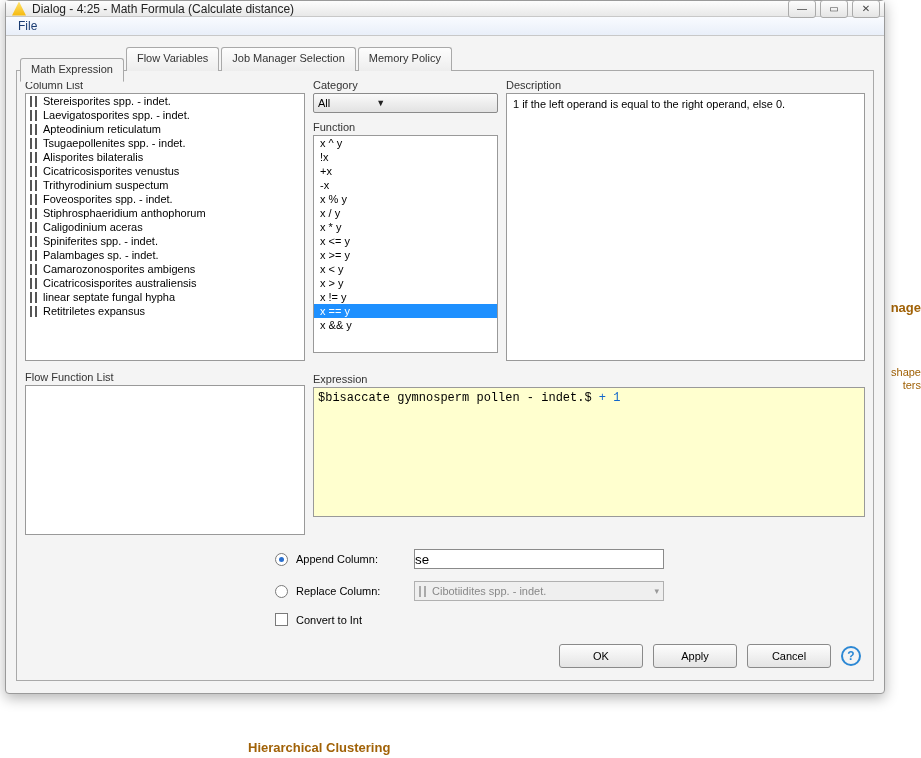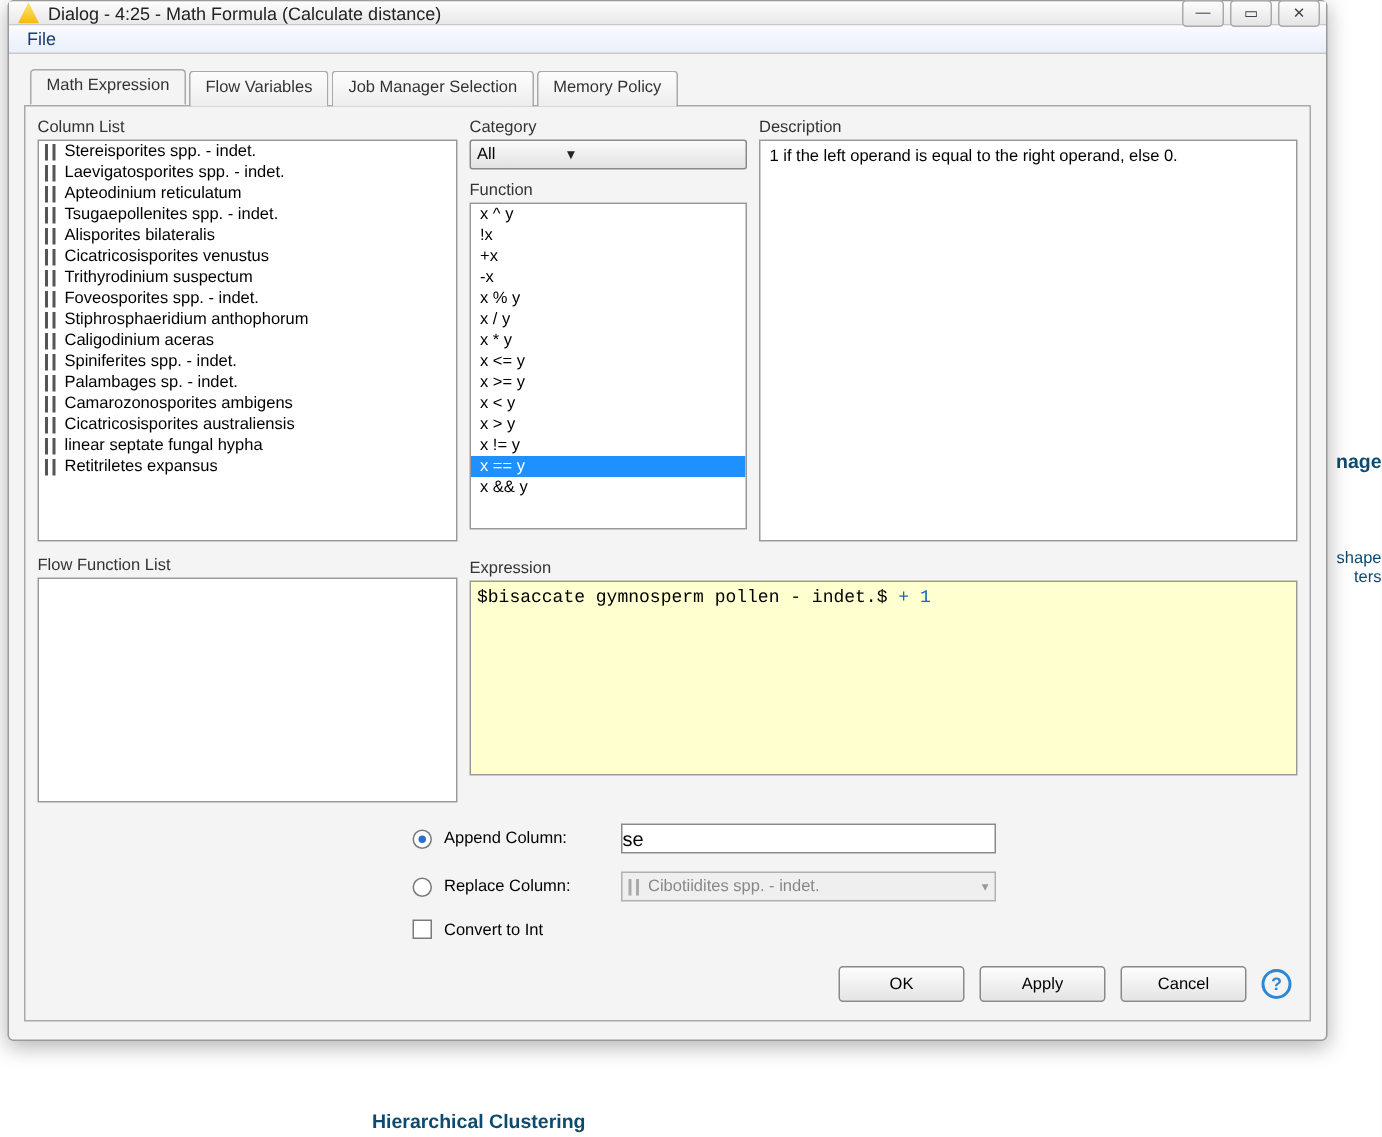--- a/index.html
+++ b/index.html
@@ -9,21 +9,21 @@
     font-size: 11px;
     background: #fff;
     position: relative;
     width: 921px;
     height: 758px;
     overflow: hidden;
   }
   .bg-text {
     position: absolute;
     font-weight: bold;
-    color: #0c4a6e;
+    color: #a16207;
     font-size: 13px;
   }
   .dialog {
     position: absolute;
     left: 5px;
     top: 0;
     width: 880px;
     background: #f4f4f4;
     border: 1px solid #9a9a9a;
     border-radius: 4px;
@@ -81,21 +81,21 @@
     margin-right: 2px;
     cursor: pointer;
     color: #333;
     position: relative;
     top: 1px;
   }
   .tab.active {
     background: #f4f4f4;
     border-bottom: 1px solid #f4f4f4;
     font-weight: normal;
-    top: 0;
+    top: 12px;
     padding-bottom: 6px;
   }
   .panel {
     border: 1px solid #a9a9a9;
     background: #f4f4f4;
     padding: 8px;
   }
   .grid-top {
     display: grid;
     grid-template-columns: 280px 185px 1fr;

